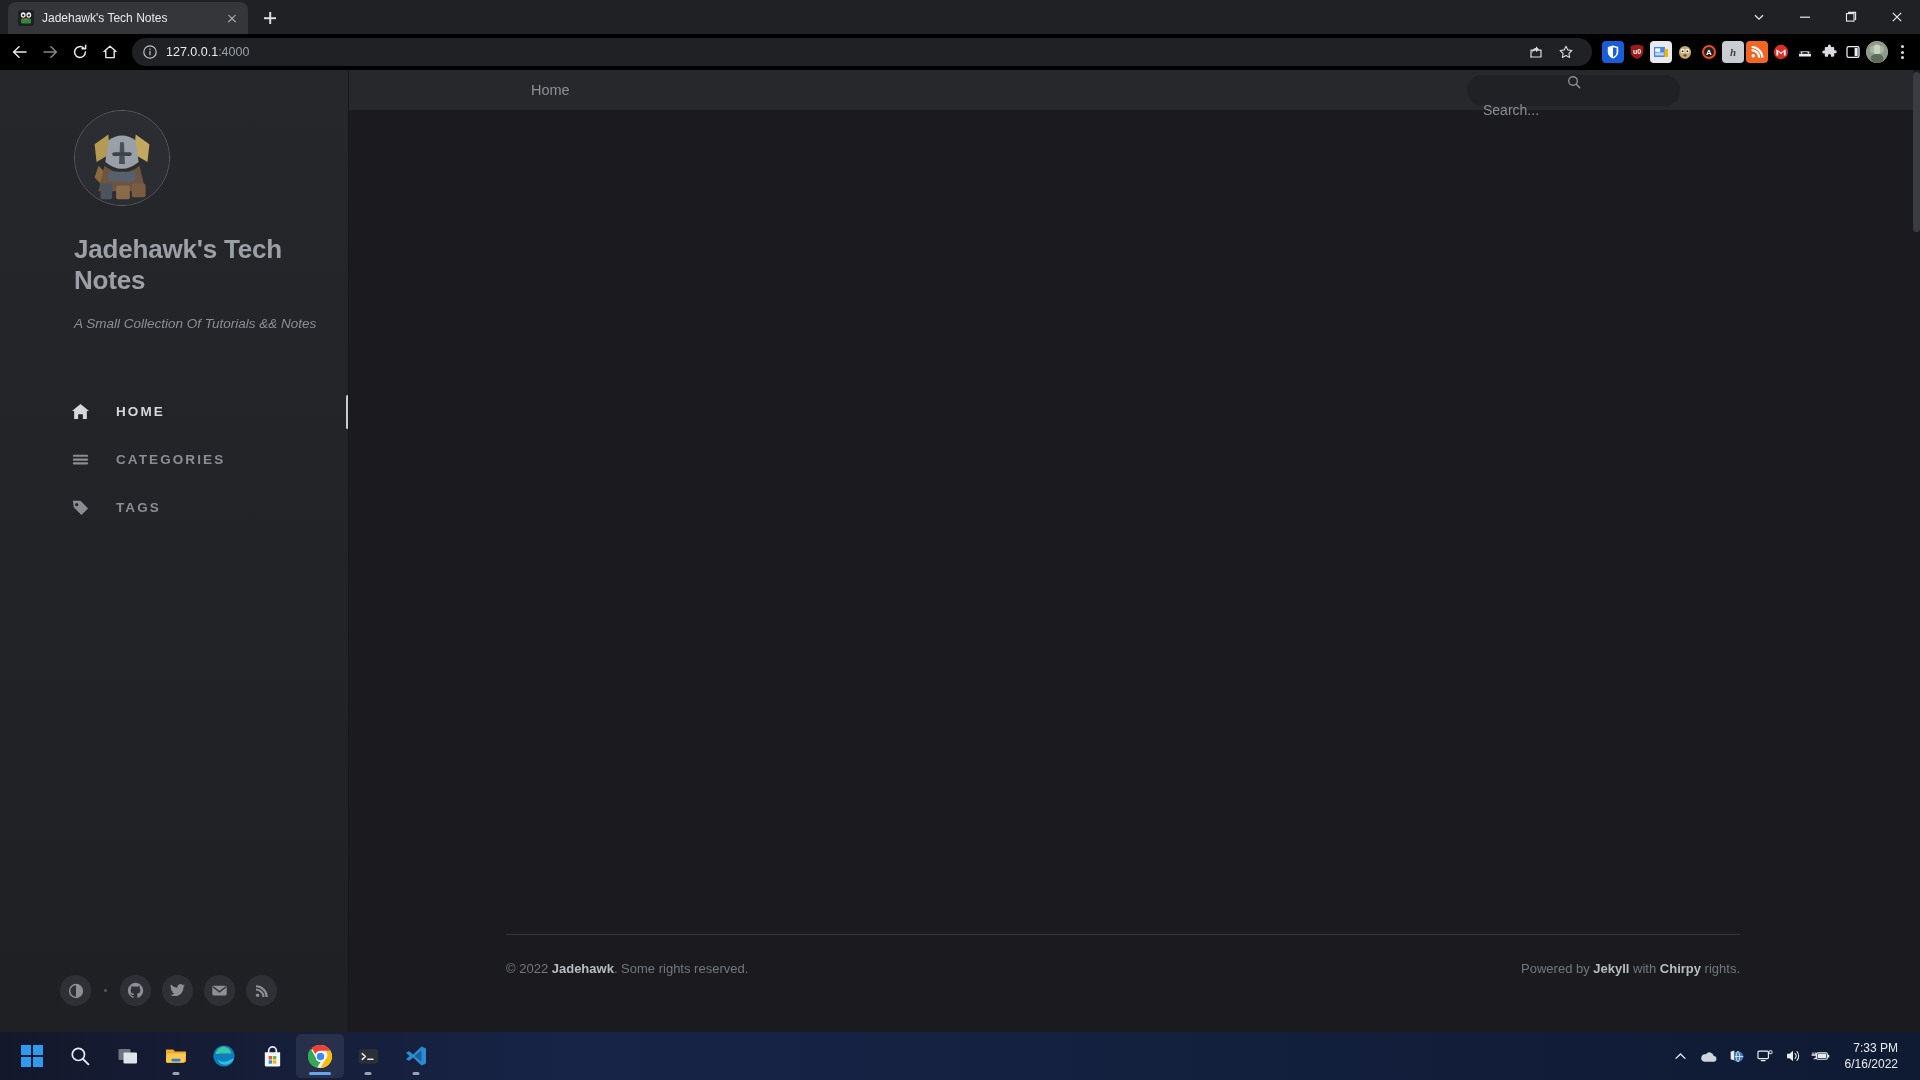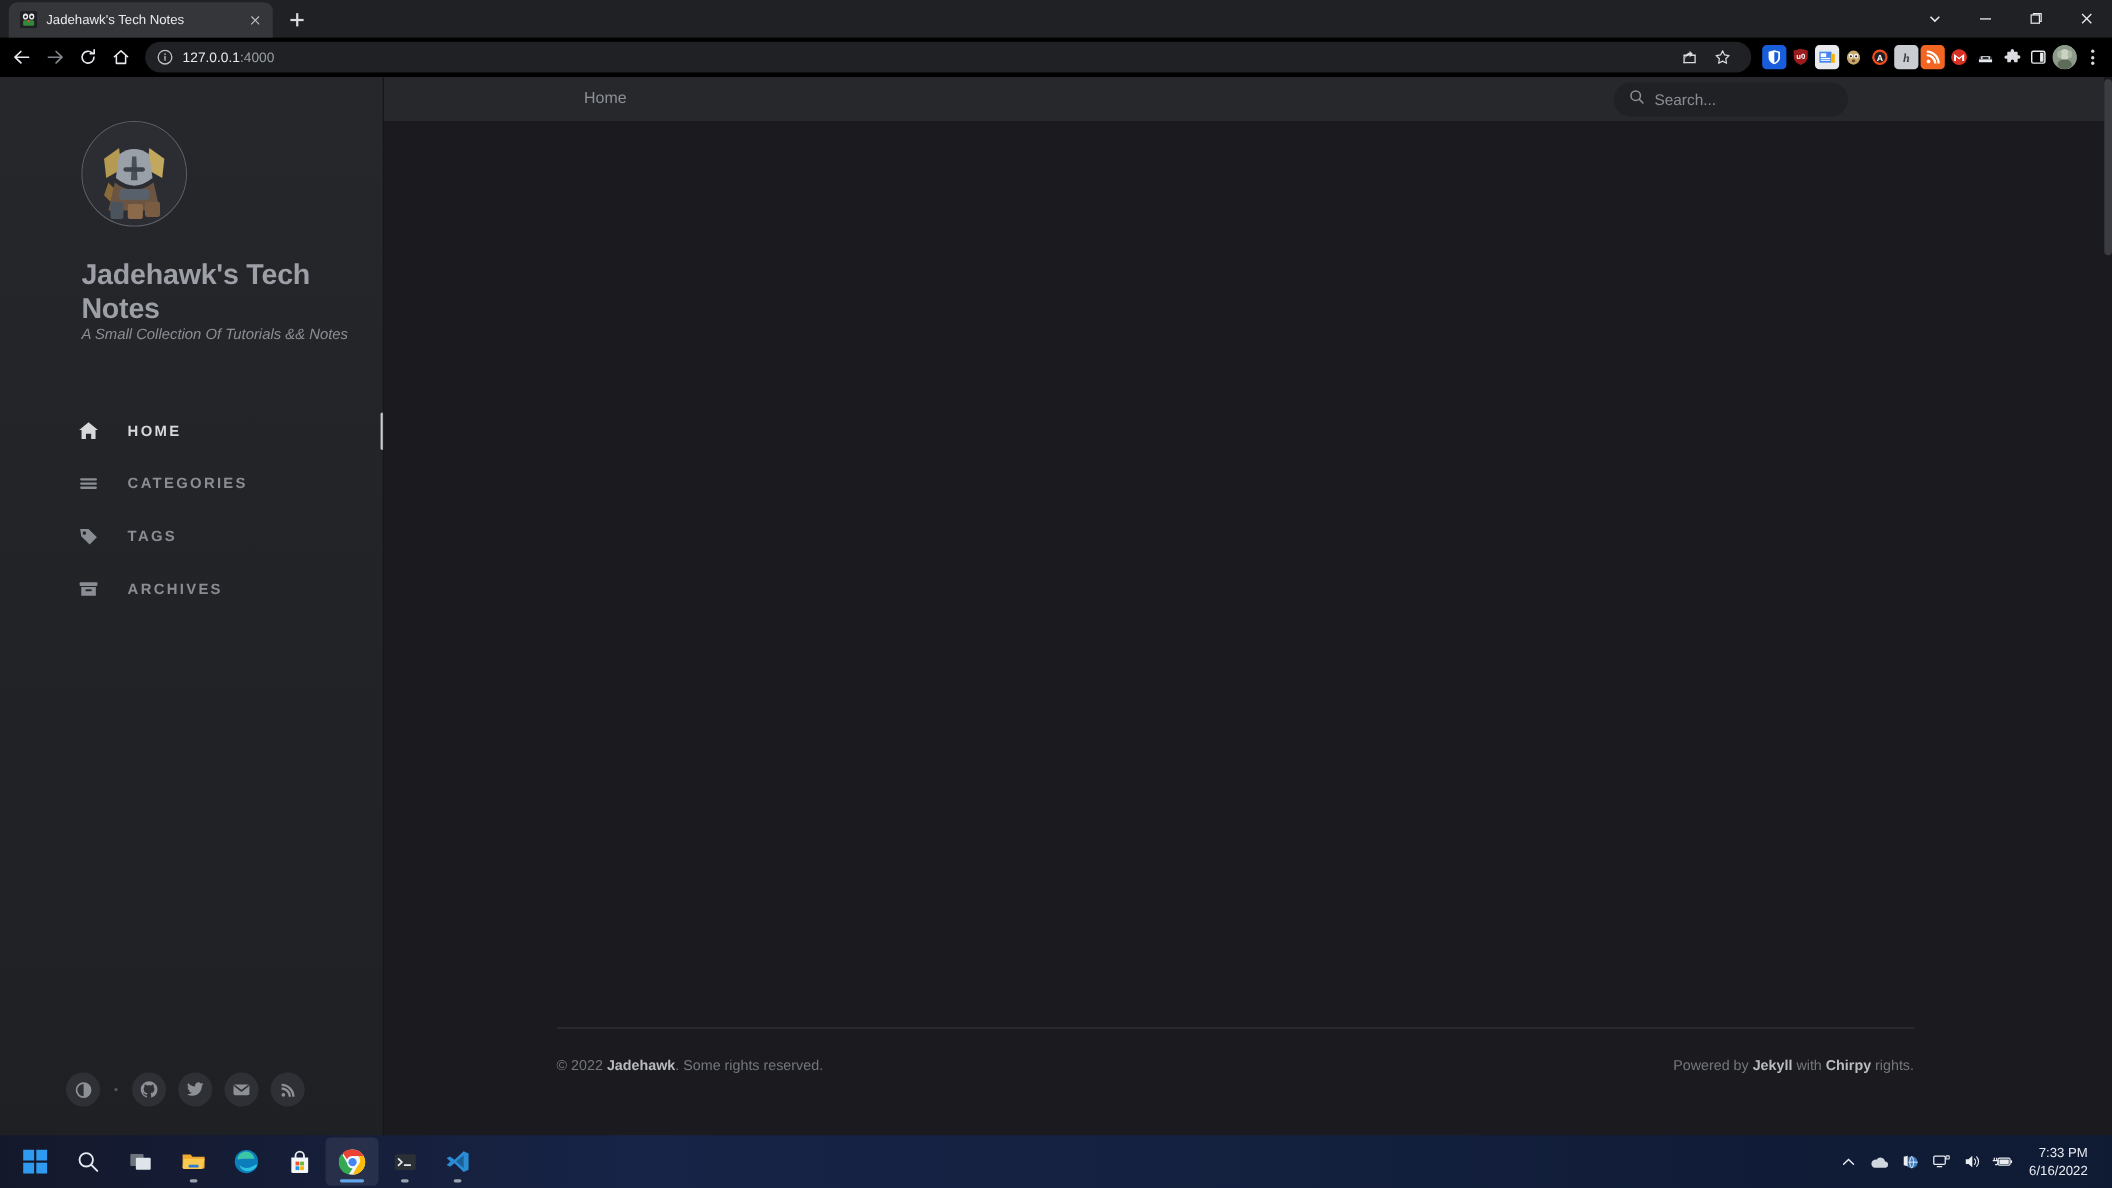--- a/index.html
+++ b/index.html
@@ -95,21 +95,21 @@
   .avatar {
     width:96px; height:96px; border-radius:50%; overflow:hidden;
     border:1px solid #5b5f66; background:#2a2b30; position:relative;
   }
   .avatar svg { display:block; width:100%; height:100%; }
   .site-title {
     margin-top:28px; font-size:26px; line-height:1.18; font-weight:bold;
     color:#9ca0a6; letter-spacing:-.2px; max-width:230px; word-wrap:break-word;
   }
   .site-sub {
-    margin-top:0; font-size:13.5px; font-style:italic; color:#8b8f95; max-width:270px; line-height:1.35;
+    margin-top:20px; font-size:13.5px; font-style:italic; color:#8b8f95; max-width:270px; line-height:1.35;
   }
 
   .nav { margin-top:54px; display:flex; flex-direction:column; }
   .nav-item {
     display:flex; align-items:center; height:48px; padding-left:70px; gap:26px;
     color:#8a8e94; cursor:pointer; position:relative; text-decoration:none;
   }
   .nav-item .nic { width:20px; flex:0 0 20px; display:flex; align-items:center; justify-content:center; }
   .nav-item .nlabel {
     font-size:13.5px; font-weight:bold; letter-spacing:2.1px; text-transform:uppercase;
@@ -131,21 +131,21 @@
 
   
   .main { flex:1; display:flex; flex-direction:column; min-width:0; background:#1b1b1f; position:relative;}
   .topbar {
     height:40px; background:#27282c; display:flex; align-items:center;
     padding-left:182px; padding-right:240px; flex:0 0 40px;
   }
   .breadcrumb { font-size:14.5px; color:#8d9298; cursor:pointer; }
   .searchbox {
     margin-left:auto; width:213px; height:31px; border-radius:17px; background:#202125;
-    display:flex; align-items:center; padding:0 14px; gap:9px;
+    display:flex; align-items:center; padding:0 14px; gap:9px;flex-direction:column;
   }
   .searchbox .sq { flex:0 0 14px; }
   .search-input {
     background:transparent; border:0; outline:none; flex:1; min-width:0;
     font-family:"Liberation Sans", sans-serif; font-size:14px; color:#c8cbd0;
   }
   .search-input::placeholder { color:#8a8e94; }
 
   .content { flex:1; position:relative; }
   .content-inner { position:absolute; left:157px; right:180px; top:0; bottom:0; }
@@ -424,30 +424,20 @@
         </a>
         <a class="nav-item">
           <span class="nic">
             <svg width="19" height="19" viewBox="0 0 20 20">
                 <path d="M2 3h8l8 8-7 7-8-8z" fill="#8a8e94"></path>
                 <circle cx="6" cy="7" r="1.7" fill="#26272b"></circle>
               </svg>
           </span>
           <span class="nlabel">Tags</span>
         </a>
-        <a class="nav-item">
-          <span class="nic">
-            <svg width="19" height="19" viewBox="0 0 20 20">
-                <rect x="1.5" y="3.5" width="17" height="3.6" rx="1" fill="#8a8e94"></rect>
-                <path d="M3 8h14v8.5H3z" fill="#8a8e94"></path>
-                <rect x="7" y="10.3" width="6" height="1.8" rx=".8" fill="#26272b"></rect>
-              </svg>
-          </span>
-          <span class="nlabel">Archives</span>
-        </a>
       </div>
 
       <div class="sidebar-footer">
         <span class="sbtn">
           <svg width="16" height="16" viewBox="0 0 16 16">
               <circle cx="8" cy="8" r="6.4" stroke="#8d9197" stroke-width="1.5" fill="none"></circle>
               <path d="M8 1.6a6.4 6.4 0 0 1 0 12.8z" fill="#8d9197"></path>
             </svg>
         </span>
         <span class="sdot"></span>

